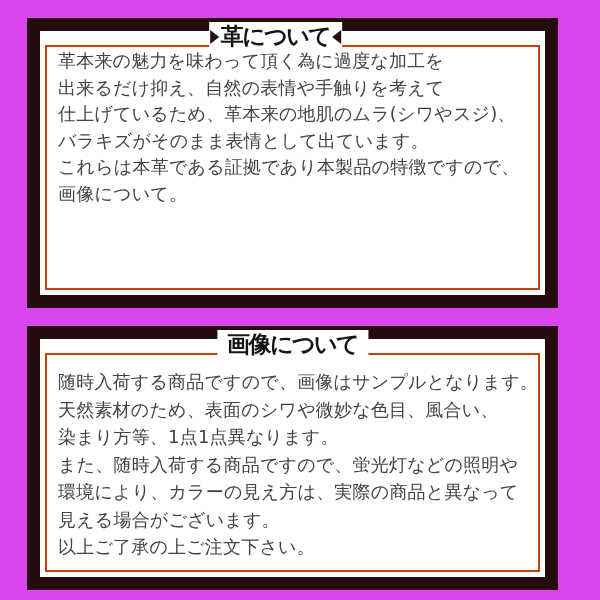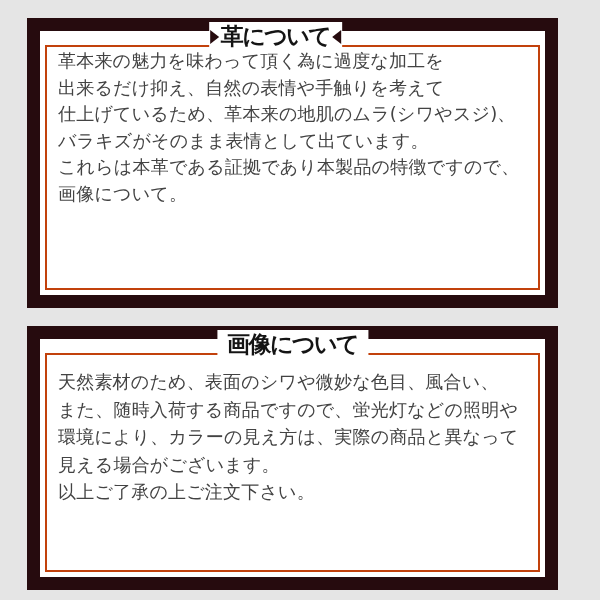--- a/index.html
+++ b/index.html
@@ -8,21 +8,21 @@
     width: 600px;
     height: 600px;
     background: #ffffff;
     overflow: hidden;
     font-family: "DejaVu Sans", "Liberation Sans", sans-serif;
   }
   .stage {
     position: relative;
     width: 600px;
     height: 600px;
-    background: #e5e5e5;
+    background: #d946ef;
     text-decoration: underline;
   }
   
   .frame {
     position: absolute;
     left: 27px;
     width: 531px;
     border: 13px solid #260b0e;
     box-sizing: border-box;
     background: #ffffff;
@@ -113,21 +113,23 @@
         <div>これらは本革である証拠であり本製品の特徴ですので、</div>
         <div>画像について。</div>
       </div>
     </div>
   </div>
 
   <div class="frame frame-image">
     <div class="box-title">画像について</div>
     <div class="inner-panel">
       <div class="body-text">
+        <div>随時入荷する商品ですので、画像はサンプルとなります。</div>
         <div>天然素材のため、表面のシワや微妙な色目、風合い、</div>
+        <div>染まり方等、1点1点異なります。</div>
         <div>また、随時入荷する商品ですので、蛍光灯などの照明や</div>
         <div>環境により、カラーの見え方は、実際の商品と異なって</div>
         <div>見える場合がございます。</div>
         <div>以上ご了承の上ご注文下さい。</div>
       </div>
     </div>
   </div>
 
 </div>
 

